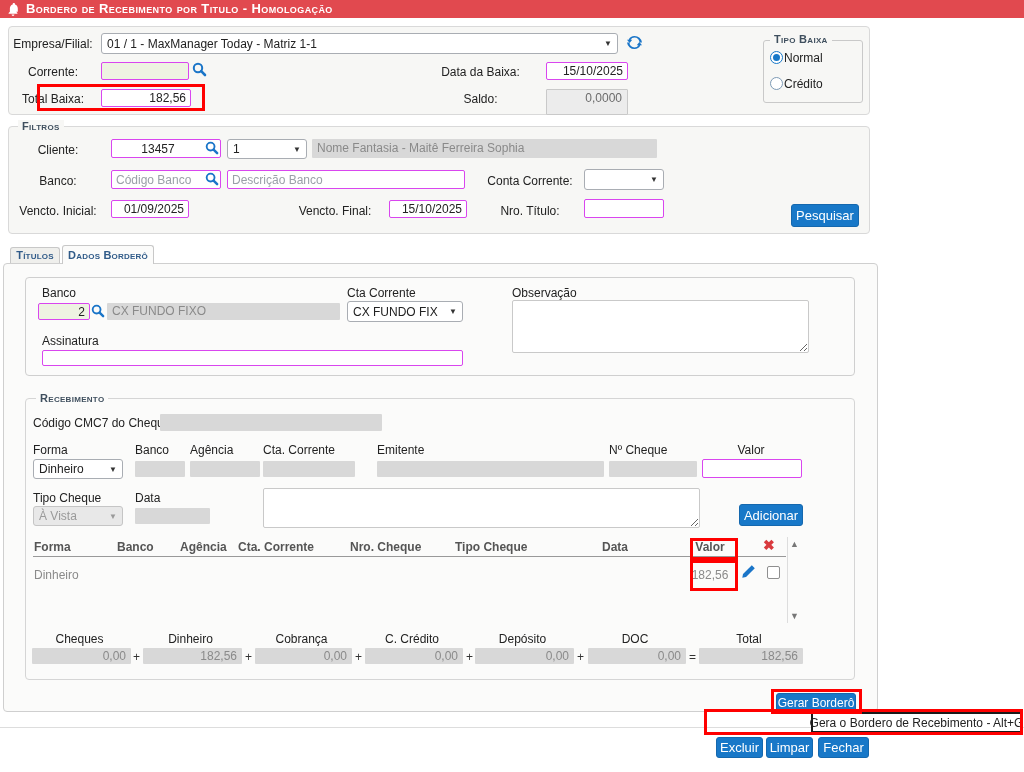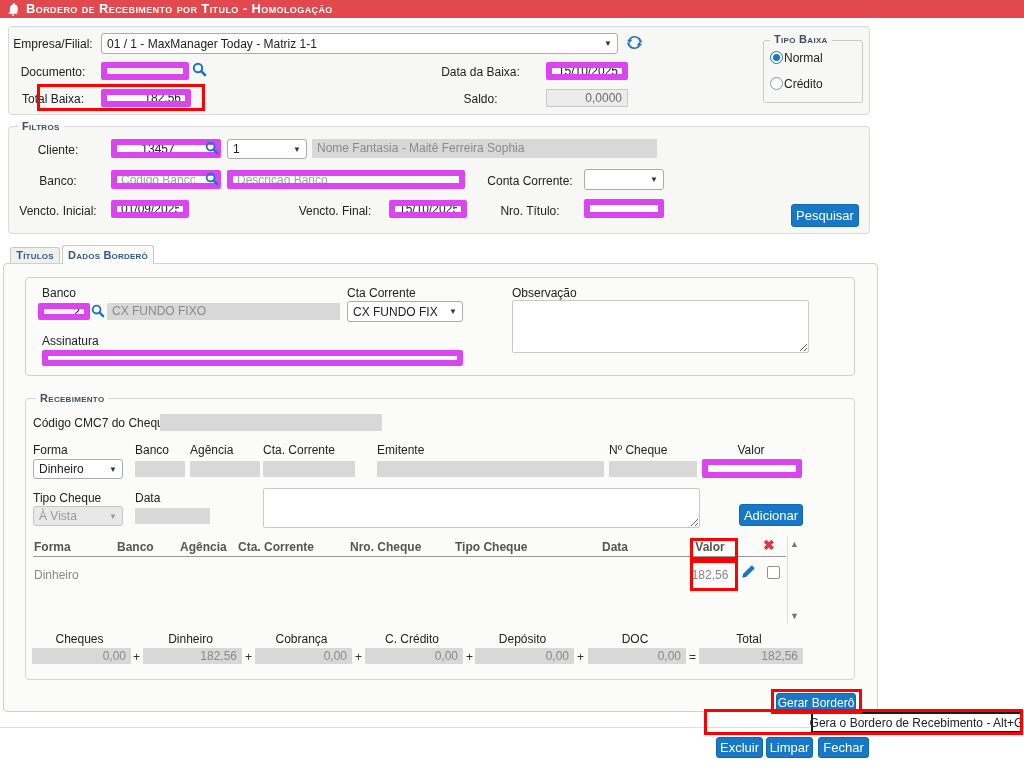--- a/index.html
+++ b/index.html
@@ -6,21 +6,21 @@
   html,body { background:#fff; }
   .stage {
     position:relative; width:1024px; height:772px; overflow:hidden;
     font-family:"Liberation Sans", sans-serif; font-size:12px; color:#222;
     background:#fff;
   }
   .abs { position:absolute; }
   .lbl { font-size:12px; color:#222; white-space:nowrap; line-height:15px; }
   .lbl-r { text-align:center; }
   .inp {
-    border:6px solid #d946ef; background:#fff; font-family:"Liberation Sans",sans-serif;
+    border:1px solid #d946ef; background:#fff; font-family:"Liberation Sans",sans-serif;
     font-size:12px; color:#222; padding:0 4px; border-radius:2px; outline:none;
   }
   .inp.num { text-align:right; }
   .inp.req { background:#eef3e2; }
   .inp::placeholder { color:#9aa0a8; }
   .dis {
     background:#d8d8d8; color:#8a8a8a; font-size:12px; line-height:16px;
     padding:0 5px; overflow:hidden; white-space:nowrap; border-radius:1px;
   }
   .dis.num { text-align:right; }
@@ -106,38 +106,38 @@
       <span>01 / 1 - MaxManager Today - Matriz 1-1</span>
       <span class="chev">▼</span>
     </div>
     <span class="abs" style="left:627px; top:35px;">
       <svg width="15" height="15" viewBox="0 0 16 16" fill="#1a75c8">
           <path d="M8 1a7 7 0 0 0-6.3 4H0l2.8 3.5L5.6 5H3.7A5.4 5.4 0 0 1 8 2.6 5.4 5.4 0 0 1 13.4 8H16a8 8 0 0 0-8-7z"></path>
           <path d="M8 15a7 7 0 0 0 6.3-4H16l-2.8-3.5L10.4 11h1.9A5.4 5.4 0 0 1 8 13.4 5.4 5.4 0 0 1 2.6 8H0a8 8 0 0 0 8 7z"></path>
         </svg>
     </span>
 
-    <div class="abs lbl lbl-r" style="left:8px; top:65px; width:90px;">Documento:</div>
+    <div class="abs lbl lbl-r" style="left:8px; top:65px; width:90px;">Corrente:</div>
     <input class="abs inp req" style="left: 101px; top: 62px; width: 88px; height: 18px;">
     <span class="abs" style="left:192px; top:62px;">
       <svg width="15" height="15" viewBox="0 0 15 15">
           <circle cx="6" cy="6" r="4.2" fill="none" stroke="#1a75c8" stroke-width="2"></circle>
           <line x1="9.2" y1="9.2" x2="13" y2="13" stroke="#1a75c8" stroke-width="2.6" stroke-linecap="round"></line>
         </svg>
     </span>
 
     <div class="abs lbl lbl-r" style="left:8px; top:92px; width:90px;">Total Baixa:</div>
     <input class="abs inp num" style="left: 101px; top: 89px; width: 90px; height: 18px;" value="182,56">
     <div class="annot" style="left:37px; top:84px; width:168px; height:27px;"></div>
 
     <div class="abs lbl lbl-r" style="left:420px; top:65px; width:121px;">Data da Baixa:</div>
     <input class="abs inp num" style="left: 546px; top: 62px; width: 82px; height: 18px;" value="15/10/2025">
 
     <div class="abs lbl lbl-r" style="left:420px; top:92px; width:121px;">Saldo:</div>
-    <div class="abs dis lite num" style="left:546px; top:89px; width:82px; height:18px;">0,0000</div>
+    <div class="abs dis lite num" style="left:546px; top:89px; width:82px; height:26px;">0,0000</div>
 
     <div class="abs" style="left:763px; top:40px; width:100px; height:63px; border:1px solid #c9c9c9; border-radius:3px;"></div>
     <div class="legend lg1" style="left:770px; top:33px;">Tipo Baixa</div>
     <div class="radio on" style="left:770px; top:51px;"></div>
     <div class="abs lbl" style="left:784px; top:51px;">Normal</div>
     <div class="radio" style="left:770px; top:77px;"></div>
     <div class="abs lbl" style="left:784px; top:77px;">Crédito</div>
   </section>
 
   <section>

